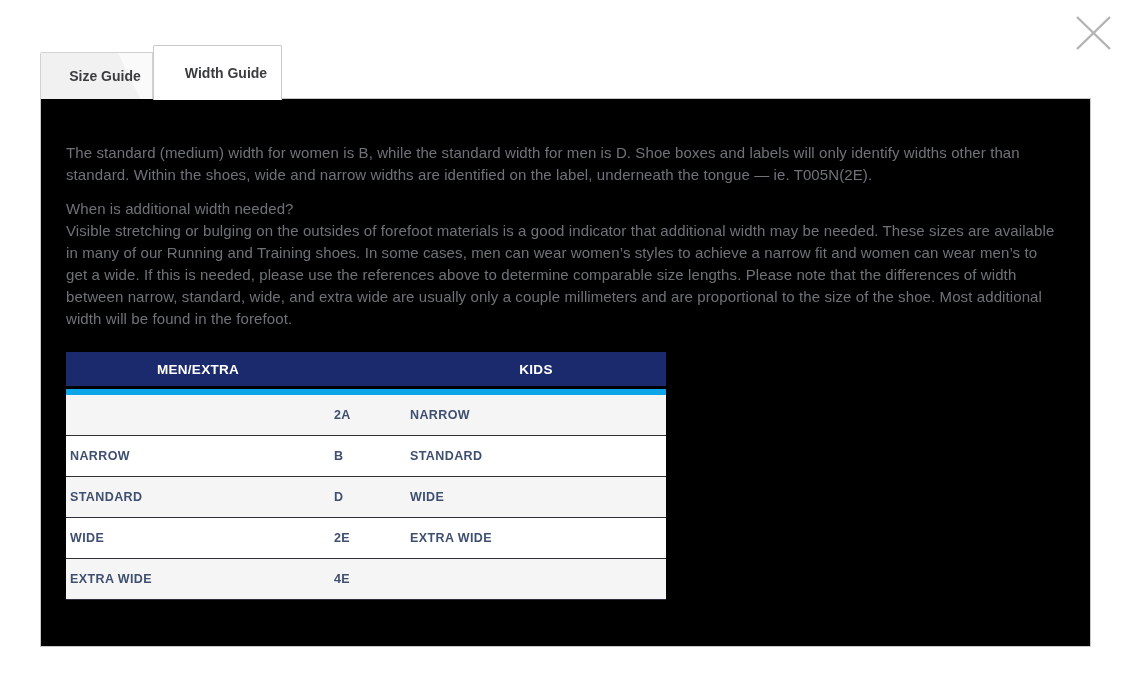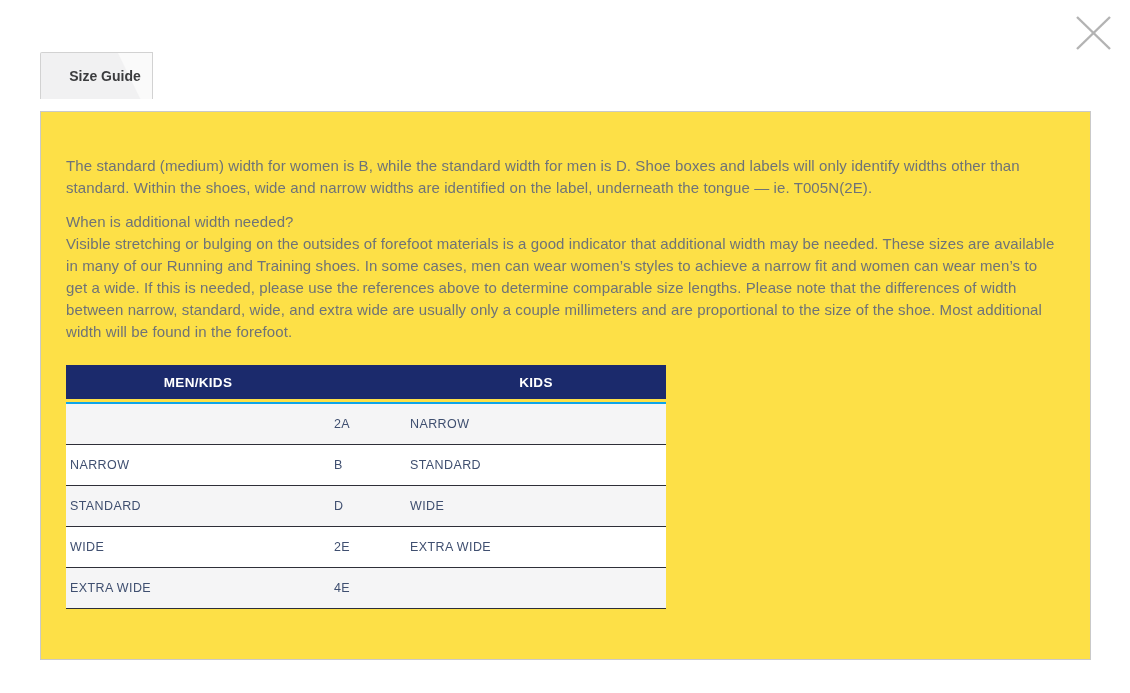--- a/index.html
+++ b/index.html
@@ -36,44 +36,44 @@
   }
   .tab-active {
     width:129px; height:55px; margin-bottom:-1px;
     background:#fff;
     border:1px solid #c9c9c9; border-bottom:none;
     border-radius:2px 2px 0 0;
   }
 
   
   .panel {
-    position:absolute; left:40px; top:111px;
+    position:absolute; left:40px; top:98px;
     width:1051px; height:549px;
-    background:#fde047; border:1px solid #c9c9c9; z-index:1;
+    background:#000000; border:1px solid #c9c9c9; z-index:1;
   }
   .panel-inner { padding:43px 25px 0 25px; }
 
   .copy {
     width:990px;
     font-size:15px; line-height:22px;
     color:#6f7377; letter-spacing:0.1px;
   }
   .question { margin-top:12px; }
 
   
   .width-table { margin-top:22px; width:600px; }
   .wt-head {
     display:grid; grid-template-columns:264px 76px 260px;
     height:34px; align-items:center;
     background:#1b2a6c; color:#ffffff;
     font-size:13.5px; font-weight:700; letter-spacing:0.3px;
     margin-bottom:3px;
   }
   .wt-head .th { text-align:center; }
-  .wt-body { border-top:2px solid #0ea5e9; }
+  .wt-body { border-top:6px solid #0ea5e9;font-weight:bold; }
   .wt-row {
     display:grid; grid-template-columns:264px 76px 260px;
     height:41px; align-items:center;
     font-size:12.5px; color:#3f4f70; letter-spacing:0.4px;
     border-bottom:1px solid #2e2f38;
     background:#ffffff;
   }
   .wt-row.odd { background:#f5f5f6; }
   .wt-row .cell { padding-left:4px; }
 </style>
@@ -86,33 +86,36 @@
       <line x1="4" y1="2" x2="37" y2="34" stroke="#b3b3b3" stroke-width="2.4"></line>
       <line x1="37" y1="2" x2="4" y2="34" stroke="#b3b3b3" stroke-width="2.4"></line>
     </svg>
   </span>
 </button>
 
 <div class="tabs">
   <div class="tab tab-inactive">
     <span>Size Guide</span>
   </div>
+  <div class="tab tab-active">
+    <span>Width Guide</span>
+  </div>
 </div>
 
 <div class="panel">
   <div class="panel-inner">
 
     <p class="copy">The standard (medium) width for women is B, while the standard width for men is D. Shoe boxes and labels will only identify widths other than standard. Within the shoes, wide and narrow widths are identified on the label, underneath the tongue — ie. T005N(2E).</p>
 
     <p class="copy question">When is additional width needed?</p>
     <p class="copy">Visible stretching or bulging on the outsides of forefoot materials is a good indicator that additional width may be needed. These sizes are available in many of our Running and Training shoes. In some cases, men can wear women’s styles to achieve a narrow fit and women can wear men’s to get a wide. If this is needed, please use the references above to determine comparable size lengths. Please note that the differences of width between narrow, standard, wide, and extra wide are usually only a couple millimeters and are proportional to the size of the shoe. Most additional width will be found in the forefoot.</p>
 
     <div class="width-table">
       <div class="wt-head">
-        <div class="th">MEN/KIDS</div>
+        <div class="th">MEN/EXTRA</div>
         <div class="th"></div>
         <div class="th">KIDS</div>
       </div>
       <div class="wt-body">
         <div class="wt-row odd">
           <div class="cell"></div>
           <div class="cell">2A</div>
           <div class="cell">NARROW</div>
         </div>
         <div class="wt-row">

